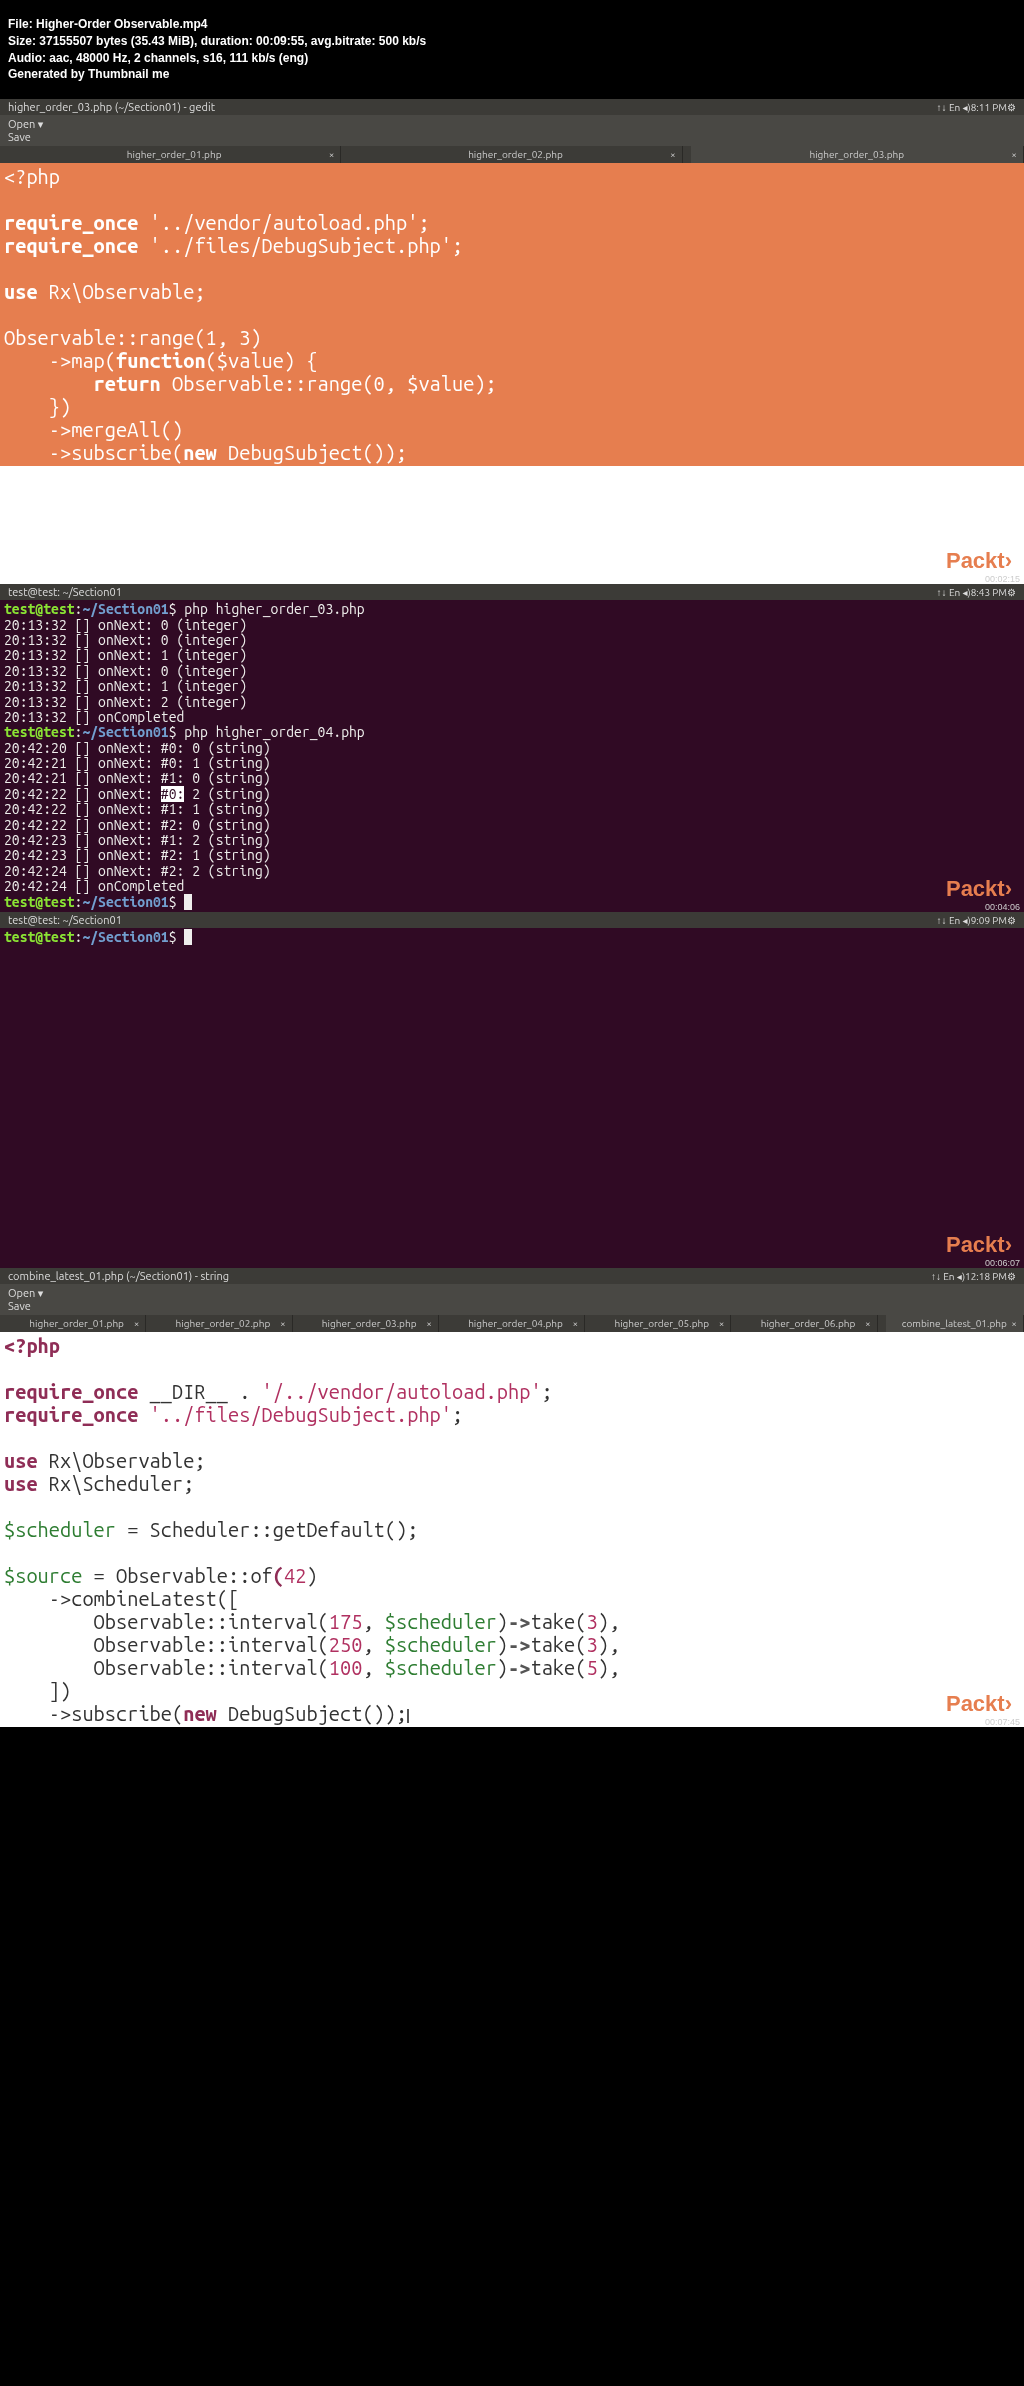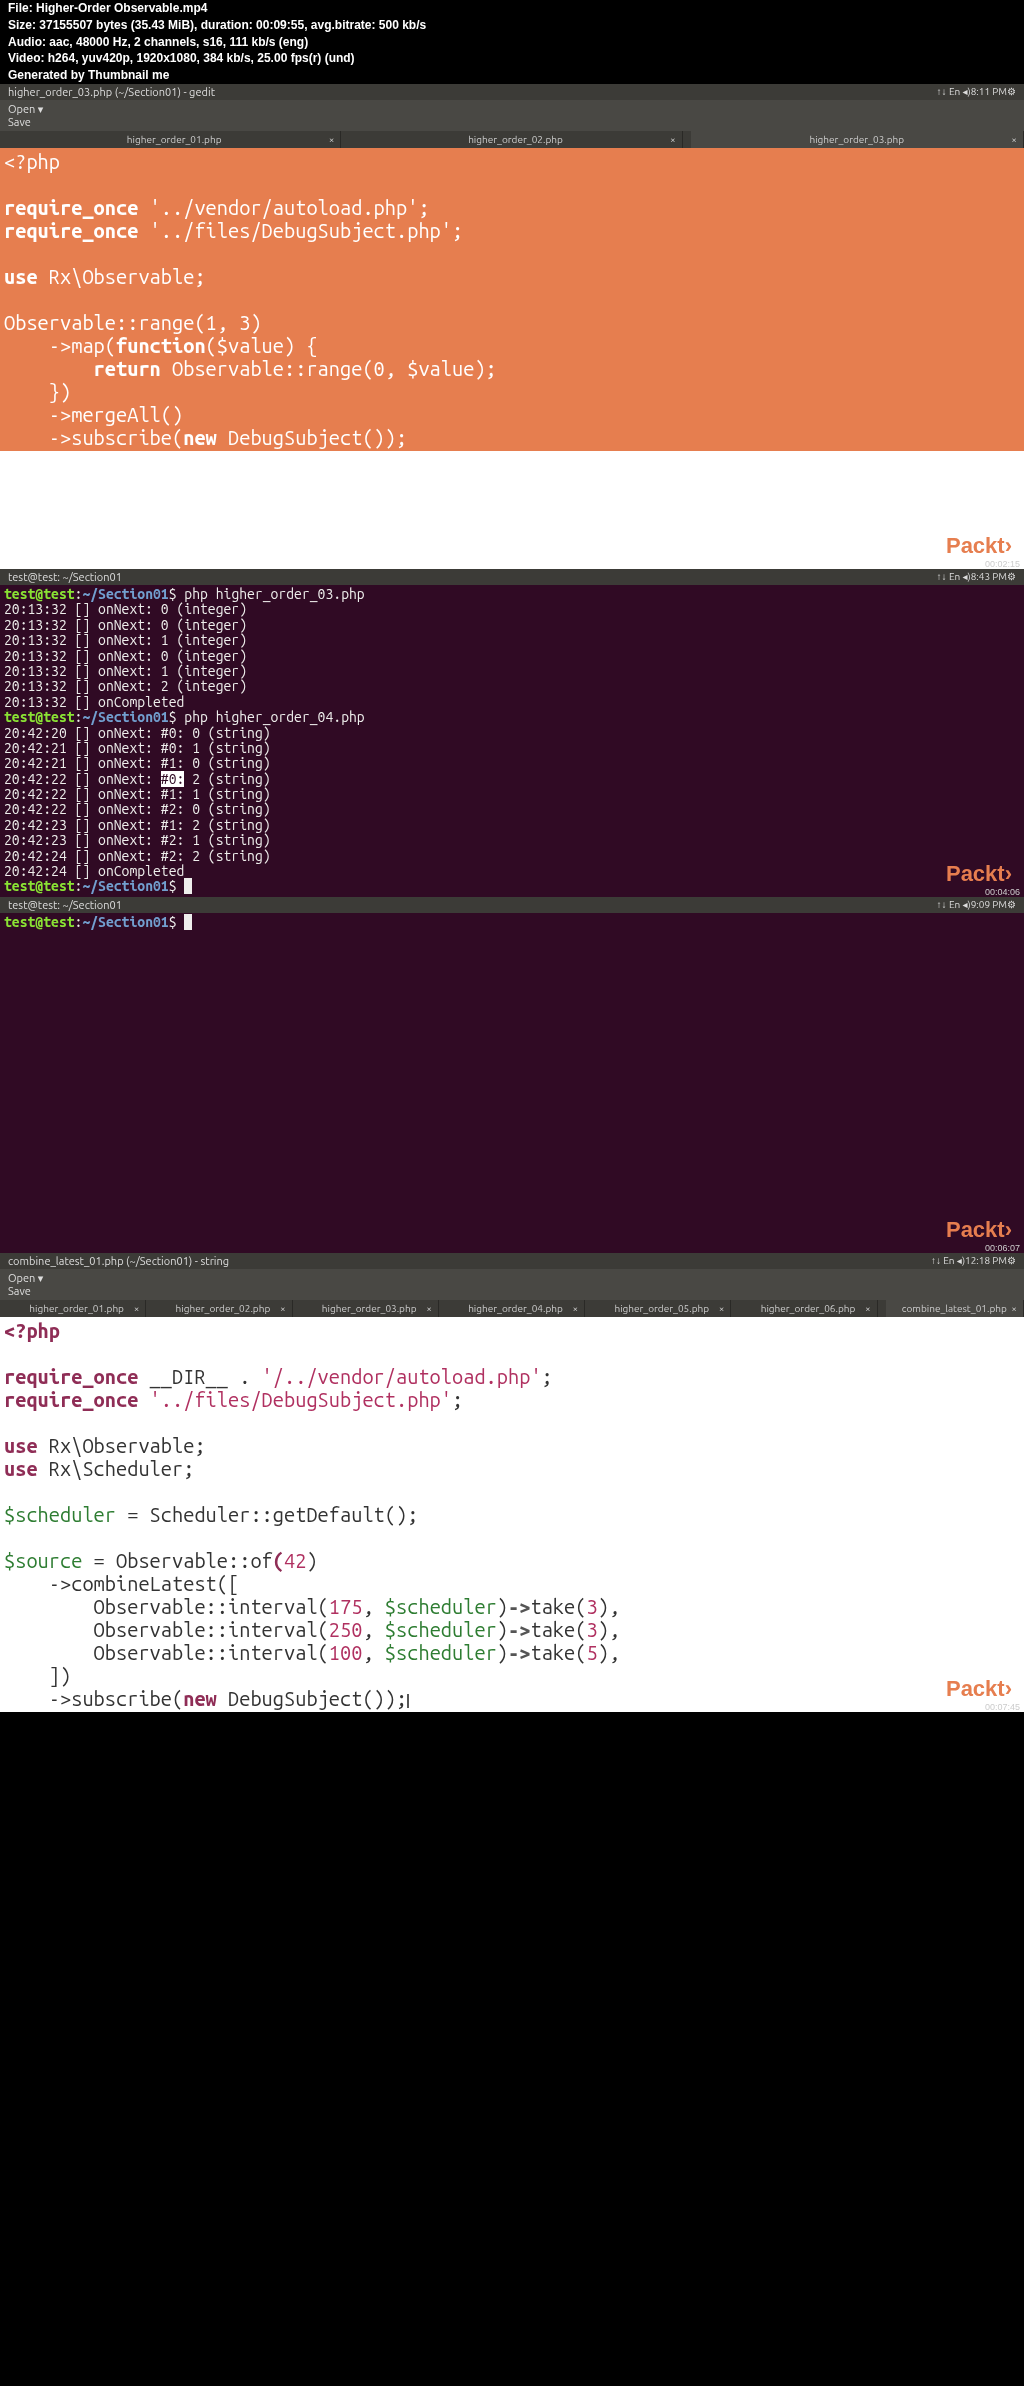--- a/index.html
+++ b/index.html
@@ -6,21 +6,21 @@
 body {
   width: 1024px;
   background: #000;
   font-family: "Ubuntu Mono", "DejaVu Sans Mono", monospace;
   font-size: 13px;
   color: #fff;
 }
 .header-block {
   background: #000;
   color: #fff;
-  padding: 0 8px;
+  padding: 16px 8px;
   font-family: Arial, sans-serif;
   font-size: 12px;
   font-weight: bold;
   line-height: 1.4;
 }
 .panel { position: relative; }
 .titlebar {
   background: #3c3b37;
   color: #ddd;
   font-size: 11px;
@@ -113,21 +113,20 @@
 .cursor  { background: #eeeeec; color: #300a24; }
 .cursor-code { background: #555; color: #fff; display: inline-block; width: 2px; height: 14px; vertical-align: middle; }
 </style>
 </head>
 <body>
 
 <div class="header-block">
   <div>File: Higher-Order Observable.mp4</div>
   <div>Size: 37155507 bytes (35.43 MiB), duration: 00:09:55, avg.bitrate: 500 kb/s</div>
   <div>Audio: aac, 48000 Hz, 2 channels, s16, 111 kb/s (eng)</div>
-  <div>Video: h264, yuv420p, 1920x1080, 384 kb/s, 25.00 fps(r) (und)</div>
   <div>Generated by Thumbnail me</div>
 </div>
 
 <div class="panel">
   <div class="titlebar">
     <span>higher_order_03.php (~/Section01) - gedit</span>
     <span class="right">
       <span>↑↓  En  ◂)</span>
       <span>8:11 PM</span>
       <span>⚙</span>

